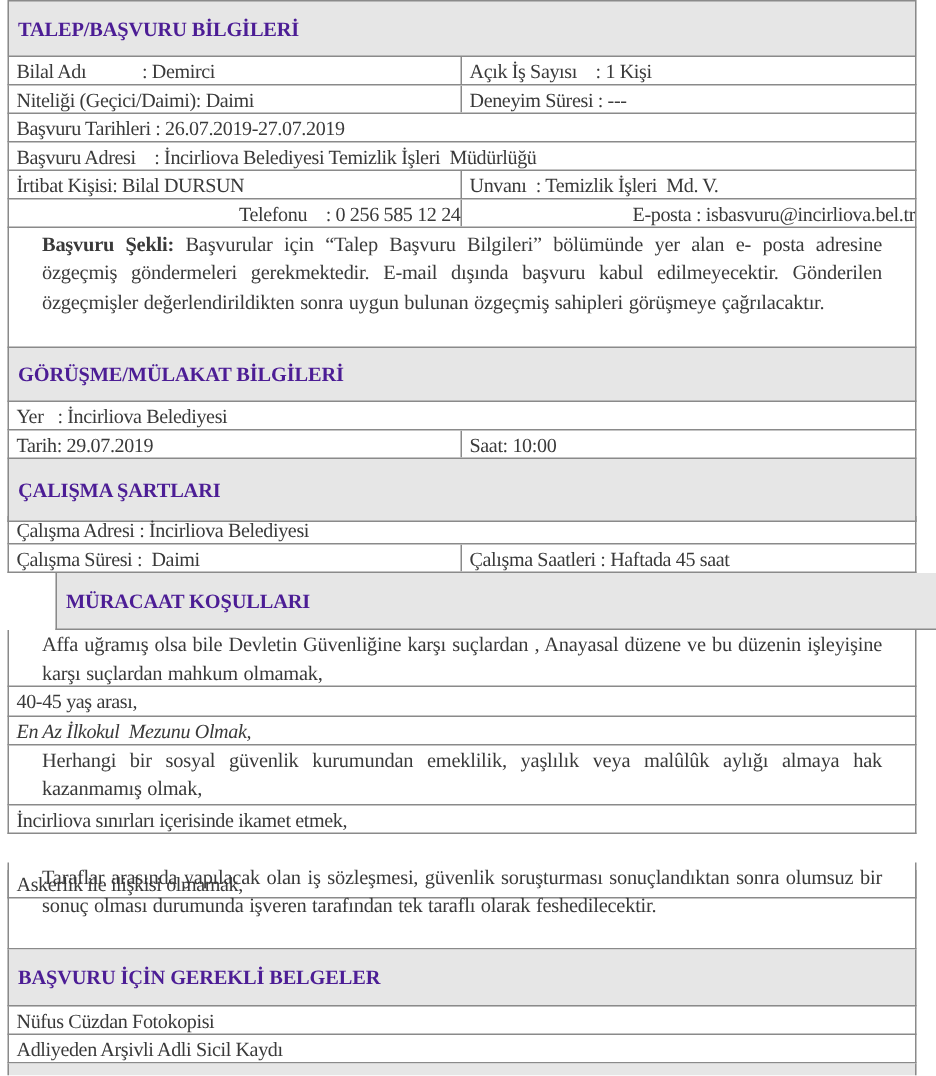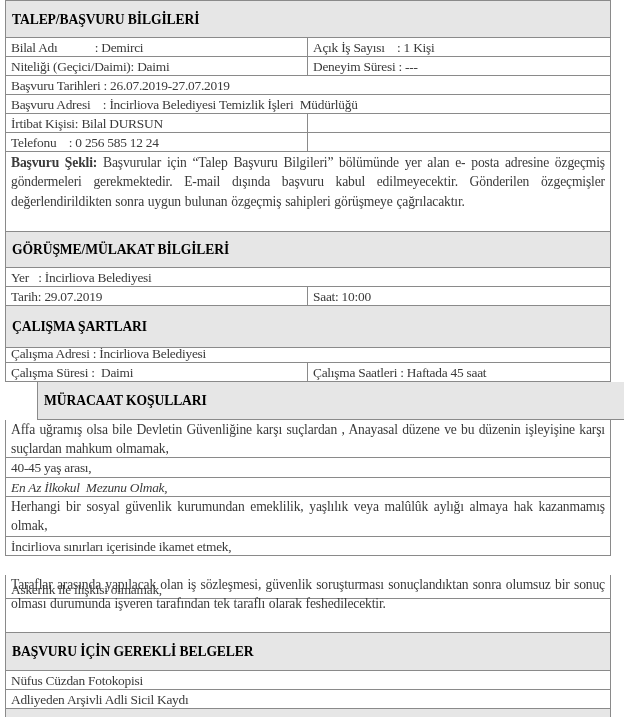--- a/index.html
+++ b/index.html
@@ -44,35 +44,35 @@
       box-sizing: border-box;
     }
     .row .c1 { left: 0; width: 302px; border-right: 1px solid #8a8a8a; }
     .row .c2 { left: 302px; right: 0; }
     .row .full { left: 0; right: 0; }
     .header {
       background: #e6e6e6;
       font-weight: bold;
       font-size: 13.6px;
       letter-spacing: -0.1px;
-      color: #000000;
+      color: #4c1d95;
     }
     .header .cell {
       display: flex;
       align-items: center;
       padding-left: 6px;
     }
     .top-header {
       border-top: 1px solid #8a8a8a;
     }
     .para {
       white-space: normal;
       text-align: justify;
       text-align-last: left;
-      padding: 0 5px;
+      padding: 0 22px;
       line-height: 19.4px;
       font-size: 13.6px;
       letter-spacing: -0.15px;
       word-spacing: 0.5px;
     }
     .para b { color: #3a3a3a; }
     .strip {
       position: absolute;
       left: 0;
       width: 606px;
@@ -104,24 +104,26 @@
   <div class="row" style="top:76px;height:19px;">
     <div class="cell full">Başvuru Tarihleri : 26.07.2019-27.07.2019</div>
   </div>
 
   <div class="row" style="top:95px;height:19px;">
     <div class="cell full" style="white-space:pre;">Başvuru Adresi    : İncirliova Belediyesi Temizlik İşleri  Müdürlüğü</div>
   </div>
 
   <div class="row" style="top:114px;height:19px;">
     <div class="cell c1">İrtibat Kişisi: Bilal DURSUN</div>
+    <div class="cell c2" style="white-space:pre;">Unvanı  : Temizlik İşleri  Md. V.</div>
   </div>
 
-  <div class="row" style="top:133px;height:19px;">
+  <div class="row" style="top:133px;height:19px;text-align:right;">
     <div class="cell c1" style="white-space:pre;">Telefonu    : 0 256 585 12 24</div>
+    <div class="cell c2">E-posta : isbasvuru@incirliova.bel.tr</div>
   </div>
 
   <div class="row para" style="top:152px;height:80px;padding-top:1px;">
     <b>Başvuru Şekli:</b><span> Başvurular için “Talep Başvuru Bilgileri” bölümünde yer alan e- posta adresine özgeçmiş göndermeleri gerekmektedir. E-mail dışında başvuru kabul edilmeyecektir. Gönderilen özgeçmişler değerlendirildikten sonra uygun bulunan özgeçmiş sahipleri görüşmeye çağrılacaktır.</span>
   </div>
 
   <div class="row header" style="top:232px;height:36px;">
     <div class="cell full">GÖRÜŞME/MÜLAKAT BİLGİLERİ</div>
   </div>
 

